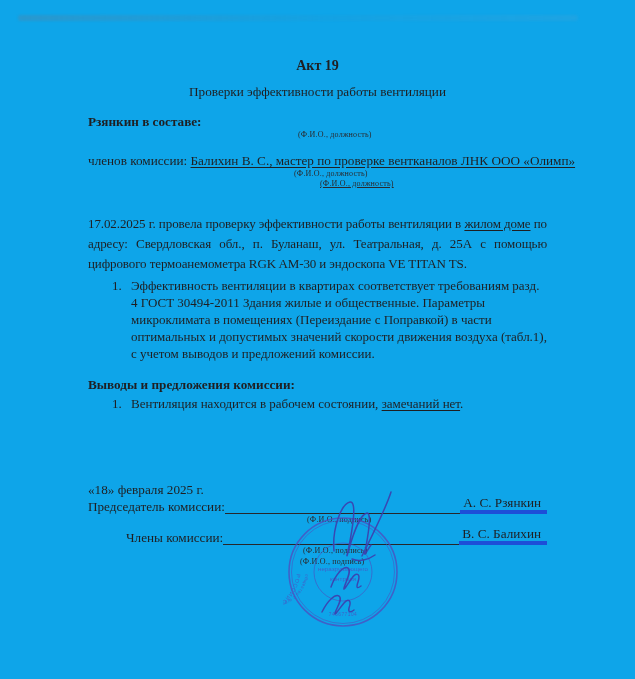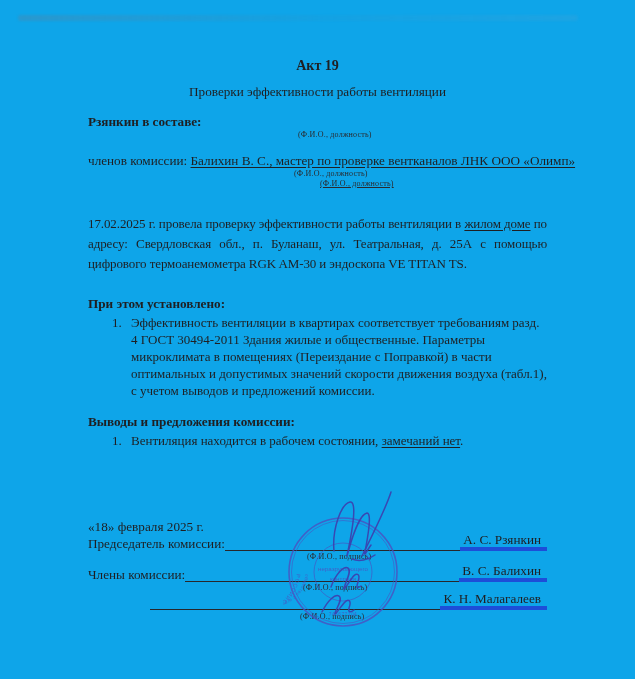--- a/index.html
+++ b/index.html
@@ -35,21 +35,21 @@
   .list-block{margin-top:3px;}
   .list-item{display:flex;font-size:13px;line-height:17px;margin-top:2px;}
   .list-item .num{margin-left:24px;width:19px;flex:none;}
   .list-item .txt{width:418px;}
   .findings-heading{margin-top:22px;}
   .conclusions-heading{}
   .sig-section{margin-top:70px;position:relative;}
   .sig-date{font-size:13.2px;line-height:15px;}
   .sig-row{display:flex;align-items:flex-end;font-size:13.2px;line-height:15px;height:15px;}
   .sig-row.r1{margin-top:2px;}
-  .sig-row.r2{margin-top:6px;}
+  .sig-row.r2{margin-top:6px;margin-left:38px;}
   .sig-row.r3{margin-top:3px;}
   .sig-label{white-space:nowrap;}
   .sig-spacer{width:62px;flex:none;}
   .sig-fill{flex:1;border-bottom:1px solid #27272b;height:14px;}
   .sig-name{border-bottom:4px solid #1d4ed8;padding:0 6px 0 3px;white-space:nowrap;}
   .overlay{position:absolute;left:0;top:0;pointer-events:none;}
 </style>
 </head>
 <body>
 
@@ -64,21 +64,20 @@
 
     <div class="sub-label l1">(Ф.И.О., должность)</div>
 
     <div class="member-row"><span>членов комиссии:</span> <span class="u">Балихин В. С., мастер по проверке вентканалов ЛНК ООО «Олимп»</span></div>
     <div class="sub-label l2">(Ф.И.О., должность)</div>
 
     <div class="sub-label l3">(Ф.И.О., должность)</div>
 
     <div class="body-par"><span>17.02.2025 г. провела проверку эффективности работы вентиляции в </span><span class="u">жилом доме</span><span> по адресу: Свердловская обл., п. Буланаш, ул. Театральная, д. 25А с помощью цифрового термоанемометра RGK AM-30 и эндоскопа VE TITAN TS.</span></div>
 
-    <div class="heading findings-heading">При этом установлено:</div>
     <div class="list-block">
       <div class="list-item">
         <span class="num">1.</span>
         <span class="txt">Эффективность вентиляции в квартирах соответствует требованиям разд. 4 ГОСТ 30494-2011 Здания жилые и общественные. Параметры микроклимата в помещениях (Переиздание с Поправкой) в части оптимальных и допустимых значений скорости движения воздуха (табл.1), с учетом выводов и предложений комиссии.</span>
       </div>
     </div>
 
     <div class="heading conclusions-heading">Выводы и предложения комиссии:</div>
     <div class="list-block">
       <div class="list-item">
@@ -97,25 +96,20 @@
       </div>
       <div class="sub-label" style="margin-left:219px;margin-top:1px;">(Ф.И.О., подпись)</div>
 
       <div class="sig-row r2">
         <span class="sig-label">Члены комиссии:</span>
         <span class="sig-fill"></span>
         <span class="sig-name">В. С. Балихин</span>
       </div>
       <div class="sub-label" style="margin-left:215px;margin-top:1px;">(Ф.И.О., подпись)</div>
 
-      <div class="sig-row r3">
-        <span class="sig-spacer"></span>
-        <span class="sig-fill"></span>
-        <span class="sig-name">К. Н. Малагалеев</span>
-      </div>
       <div class="sub-label" style="margin-left:212px;margin-top:2px;">(Ф.И.О., подпись)</div>
     </div>
   </div>
 
   <svg class="overlay" style="left:283px;top:512px;" width="120" height="120" viewBox="0 0 120 120">
     <g stroke="#4d4fc0" fill="none" opacity="0.78">
       <circle cx="60" cy="60" r="54" stroke-width="1.6"></circle>
       <circle cx="60" cy="60" r="51.5" stroke-width="0.7"></circle>
       <circle cx="60" cy="60" r="29" stroke-width="0.8"></circle>
     </g>

